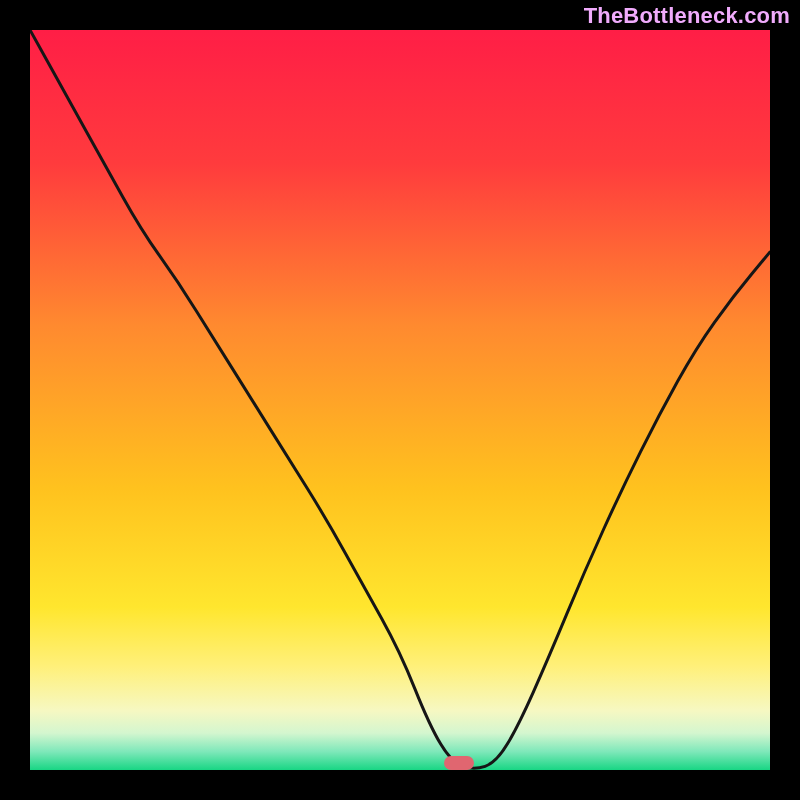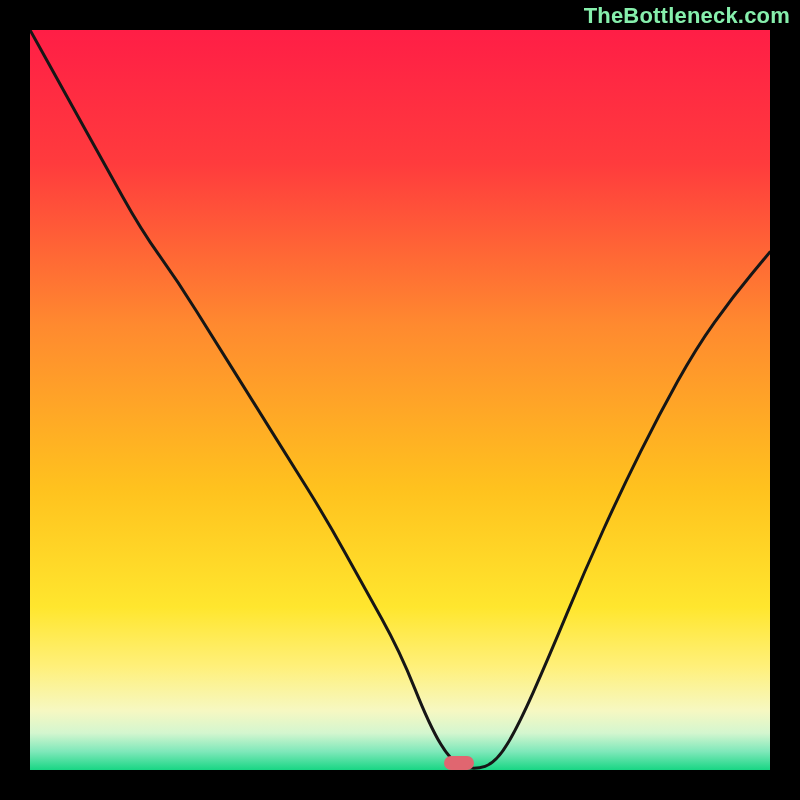--- a/index.html
+++ b/index.html
@@ -44,21 +44,21 @@
     position: absolute;
     border-radius: 7px;
   }
   .watermark {
     position: absolute;
     top: 3px;
     right: 10px;
     font-family: Arial, Helvetica, sans-serif;
     font-size: 22px;
     font-weight: 600;
-    color: #86efac;
+    color: #f0abfc;
     letter-spacing: 0.2px;
   }
 </style>
 </head>
 <body>
 
 <div class="frame">
 
   <div class="watermark">TheBottleneck.com</div>
 

